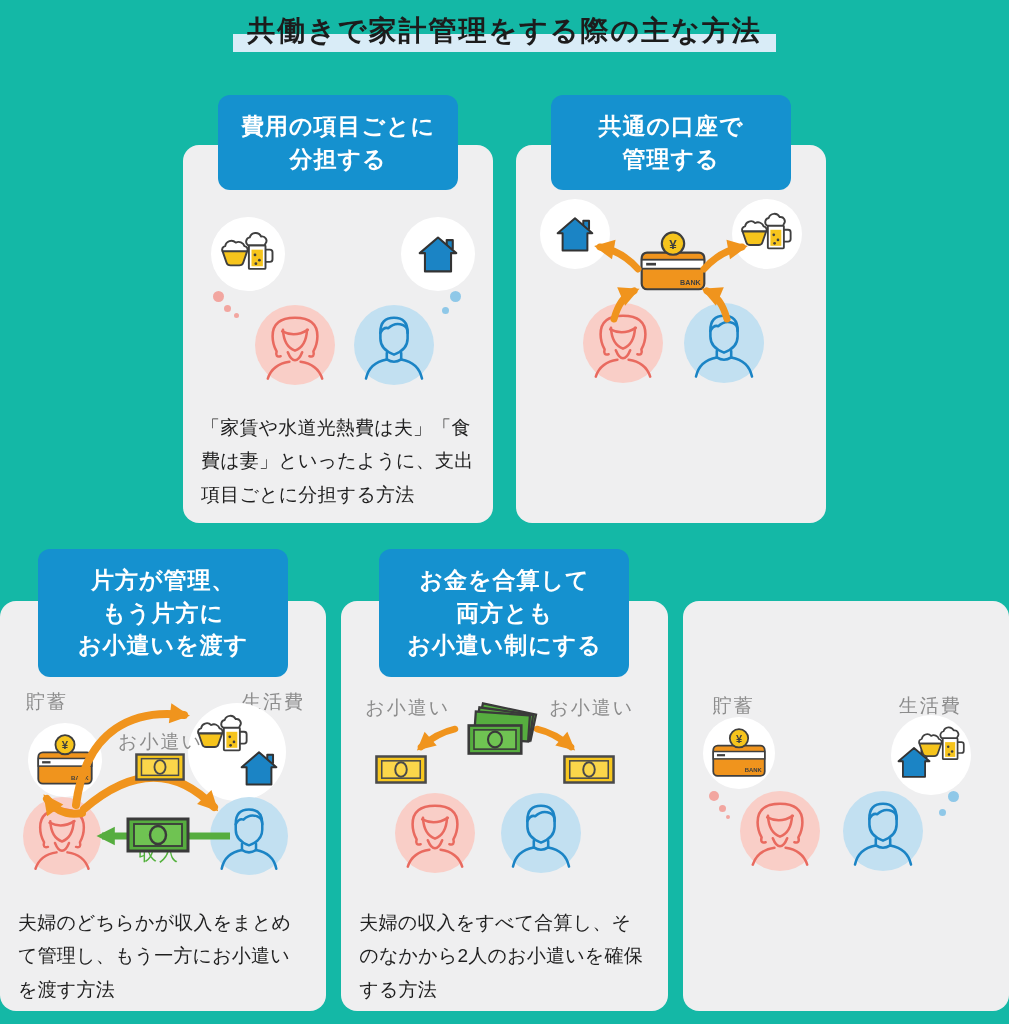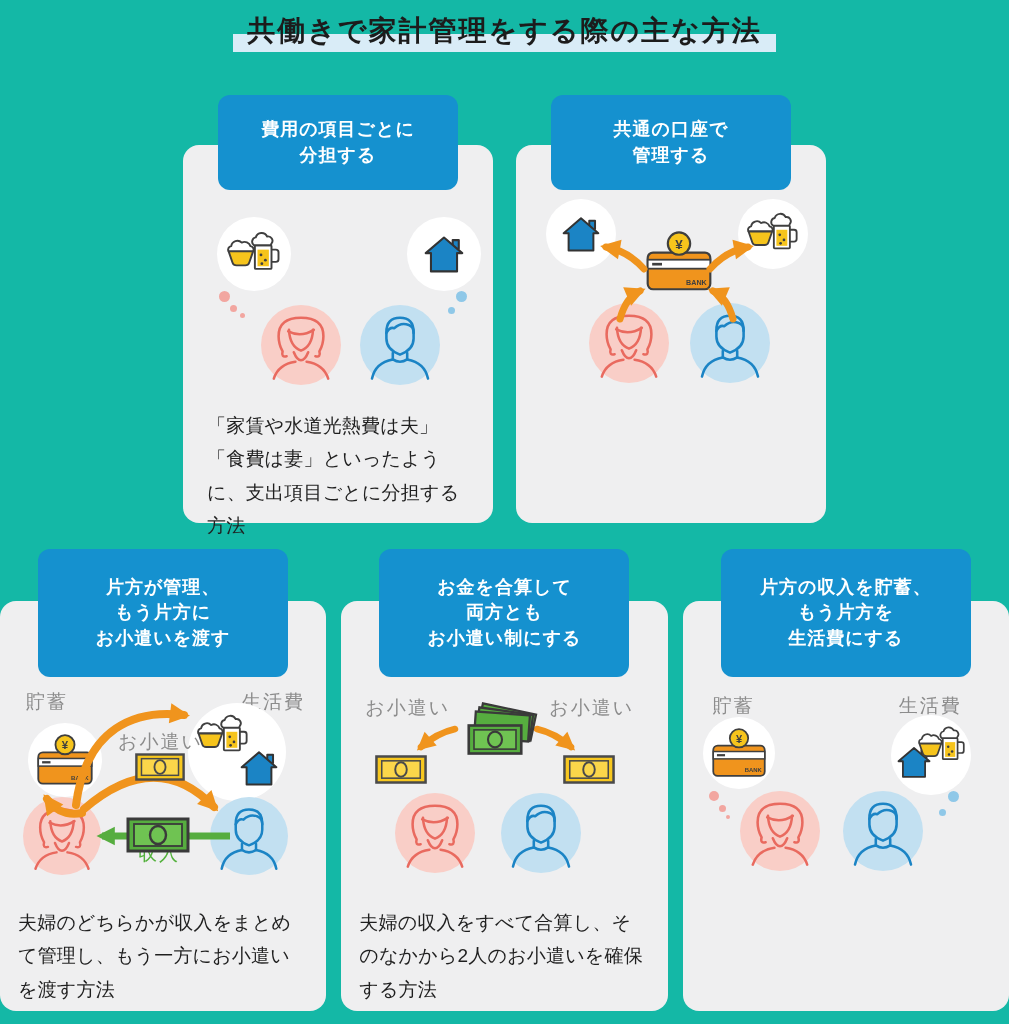--- a/index.html
+++ b/index.html
@@ -9,26 +9,26 @@
   .title{display:inline-block;font-size:28px;font-weight:700;letter-spacing:2px;color:#1c1c1c;
          background:linear-gradient(transparent 58%, #d9ecf7 58%);padding:0 14px;line-height:1.5;}
   .row{display:flex;justify-content:center;}
   .row1{gap:23px;margin-top:43px;}
   .row2{gap:15px;margin-top:26px;}
   .card{position:relative;}
   .row1 .card{width:310px;padding-top:50px;}
   .row2 .card{width:340px;padding-top:52px;}
   .card-header{position:absolute;top:0;left:50%;transform:translateX(-50%);z-index:2;
     background:#1591cf;color:#fff;border-radius:12px;display:flex;align-items:center;justify-content:center;
-    text-align:center;font-weight:700;font-size:18px;line-height:1.42;letter-spacing:1px;}
+    text-align:center;font-weight:700;font-size:23px;line-height:1.42;letter-spacing:1px;}
   .card-header span{white-space:pre-line;}
   .row1 .card-header{width:240px;height:95px;}
   .row2 .card-header{width:250px;height:128px;}
   .card-body{background:#efeff0;border-radius:16px;box-sizing:border-box;}
-  .row1 .card-body{height:378px;padding:52px 24px 0;font-family:Liberation Mono, monospace;}
+  .row1 .card-body{height:378px;padding:52px 18px 0;}
   .row2 .card-body{height:410px;padding:88px 18px 0;}
   .illus{position:relative;}
   .row1 .illus{height:200px;}
   .row2 .illus{height:205px;}
   .desc{margin:14px 0 0;font-size:19px;line-height:1.76;color:#1f1f1f;letter-spacing:0.2px;font-weight:500;}
   .row2 .desc{margin-top:12px;}
   .circle-white{position:absolute;background:#fff;border-radius:50%;display:flex;align-items:center;justify-content:center;}
   .abs{position:absolute;}
   .dot{position:absolute;border-radius:50%;}
   .dot.pink{background:#f2a6a0;}
@@ -298,25 +298,20 @@
             </svg>
           <svg class="abs" style="left:142px;top:104px;" width="80" height="80">
               <use href="#sym-man"></use>
             </svg>
         </div>
         <p class="desc">夫婦の収入をすべて合算し、そのなかから2人のお小遣いを確保する方法</p>
       </div>
     </div>
 
     <div class="card">
-      <div class="card-header">
-          <span>片方の収入を貯蓄、
-もう片方を
-生活費にする</span>
-        </div>
       <div class="card-body">
         <div class="illus">
           <span class="label" style="left:12px;top:4px;">貯蓄</span>
           <span class="label" style="left:198px;top:4px;">生活費</span>
           <div class="circle-white" style="left:2px;top:28px;width:72px;height:72px;">
             <svg width="56" height="50" viewBox="0 0 76 68">
                 <use href="#sym-bankcard"></use>
               </svg>
           </div>
           <div class="circle-white" style="left:190px;top:26px;width:80px;height:80px;"></div>

